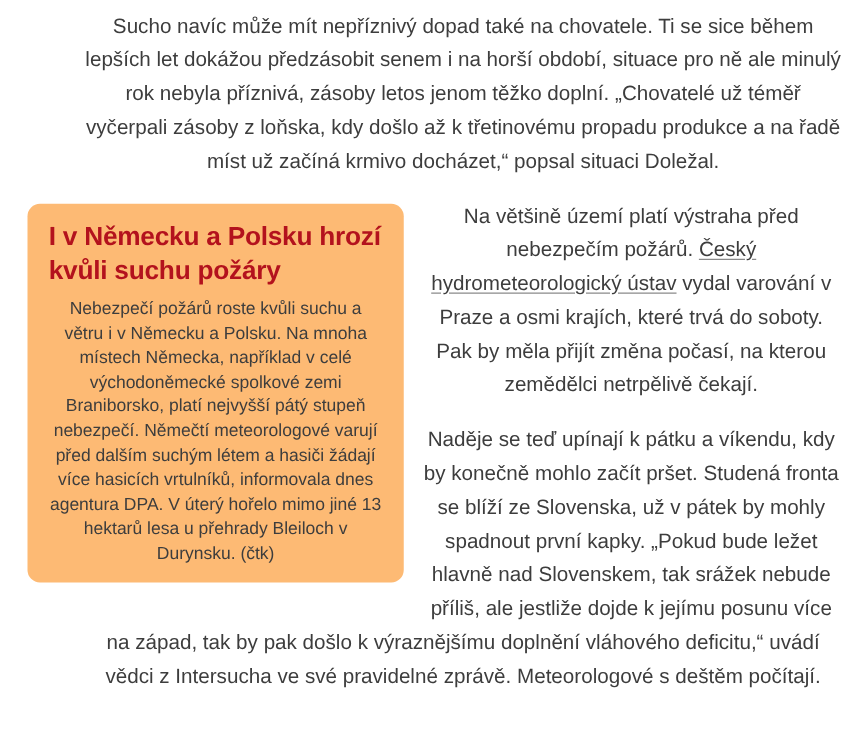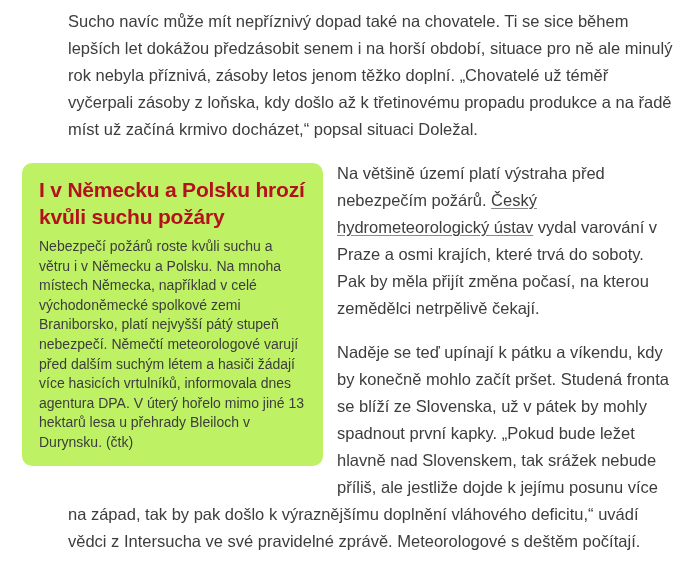--- a/index.html
+++ b/index.html
@@ -23,28 +23,29 @@
     font-weight: 700;
     color: #161616;
     letter-spacing: -0.2px;
     margin: 0 0 14px 0;
   }
   .article p {
     font-size: 16.5px;
     line-height: 27px;
     margin: 0 0 17px 0;
     color: #3d3d3d;
+    text-align: center;
   }
   .flow {
     overflow: visible;
   }
   .inset-box {
     float: left;
     width: 267px;
-    background: #bef264;
+    background: #fdba74;
     border-radius: 10px;
     padding: 13px 17px 13px 17px;
     margin: 3px 14px 19px -46px;
   }
   .inset-box .inset-title {
     font-size: 21px;
     line-height: 27px;
     font-weight: 700;
     color: #b3121d;
     margin: 0 0 7px 0;

